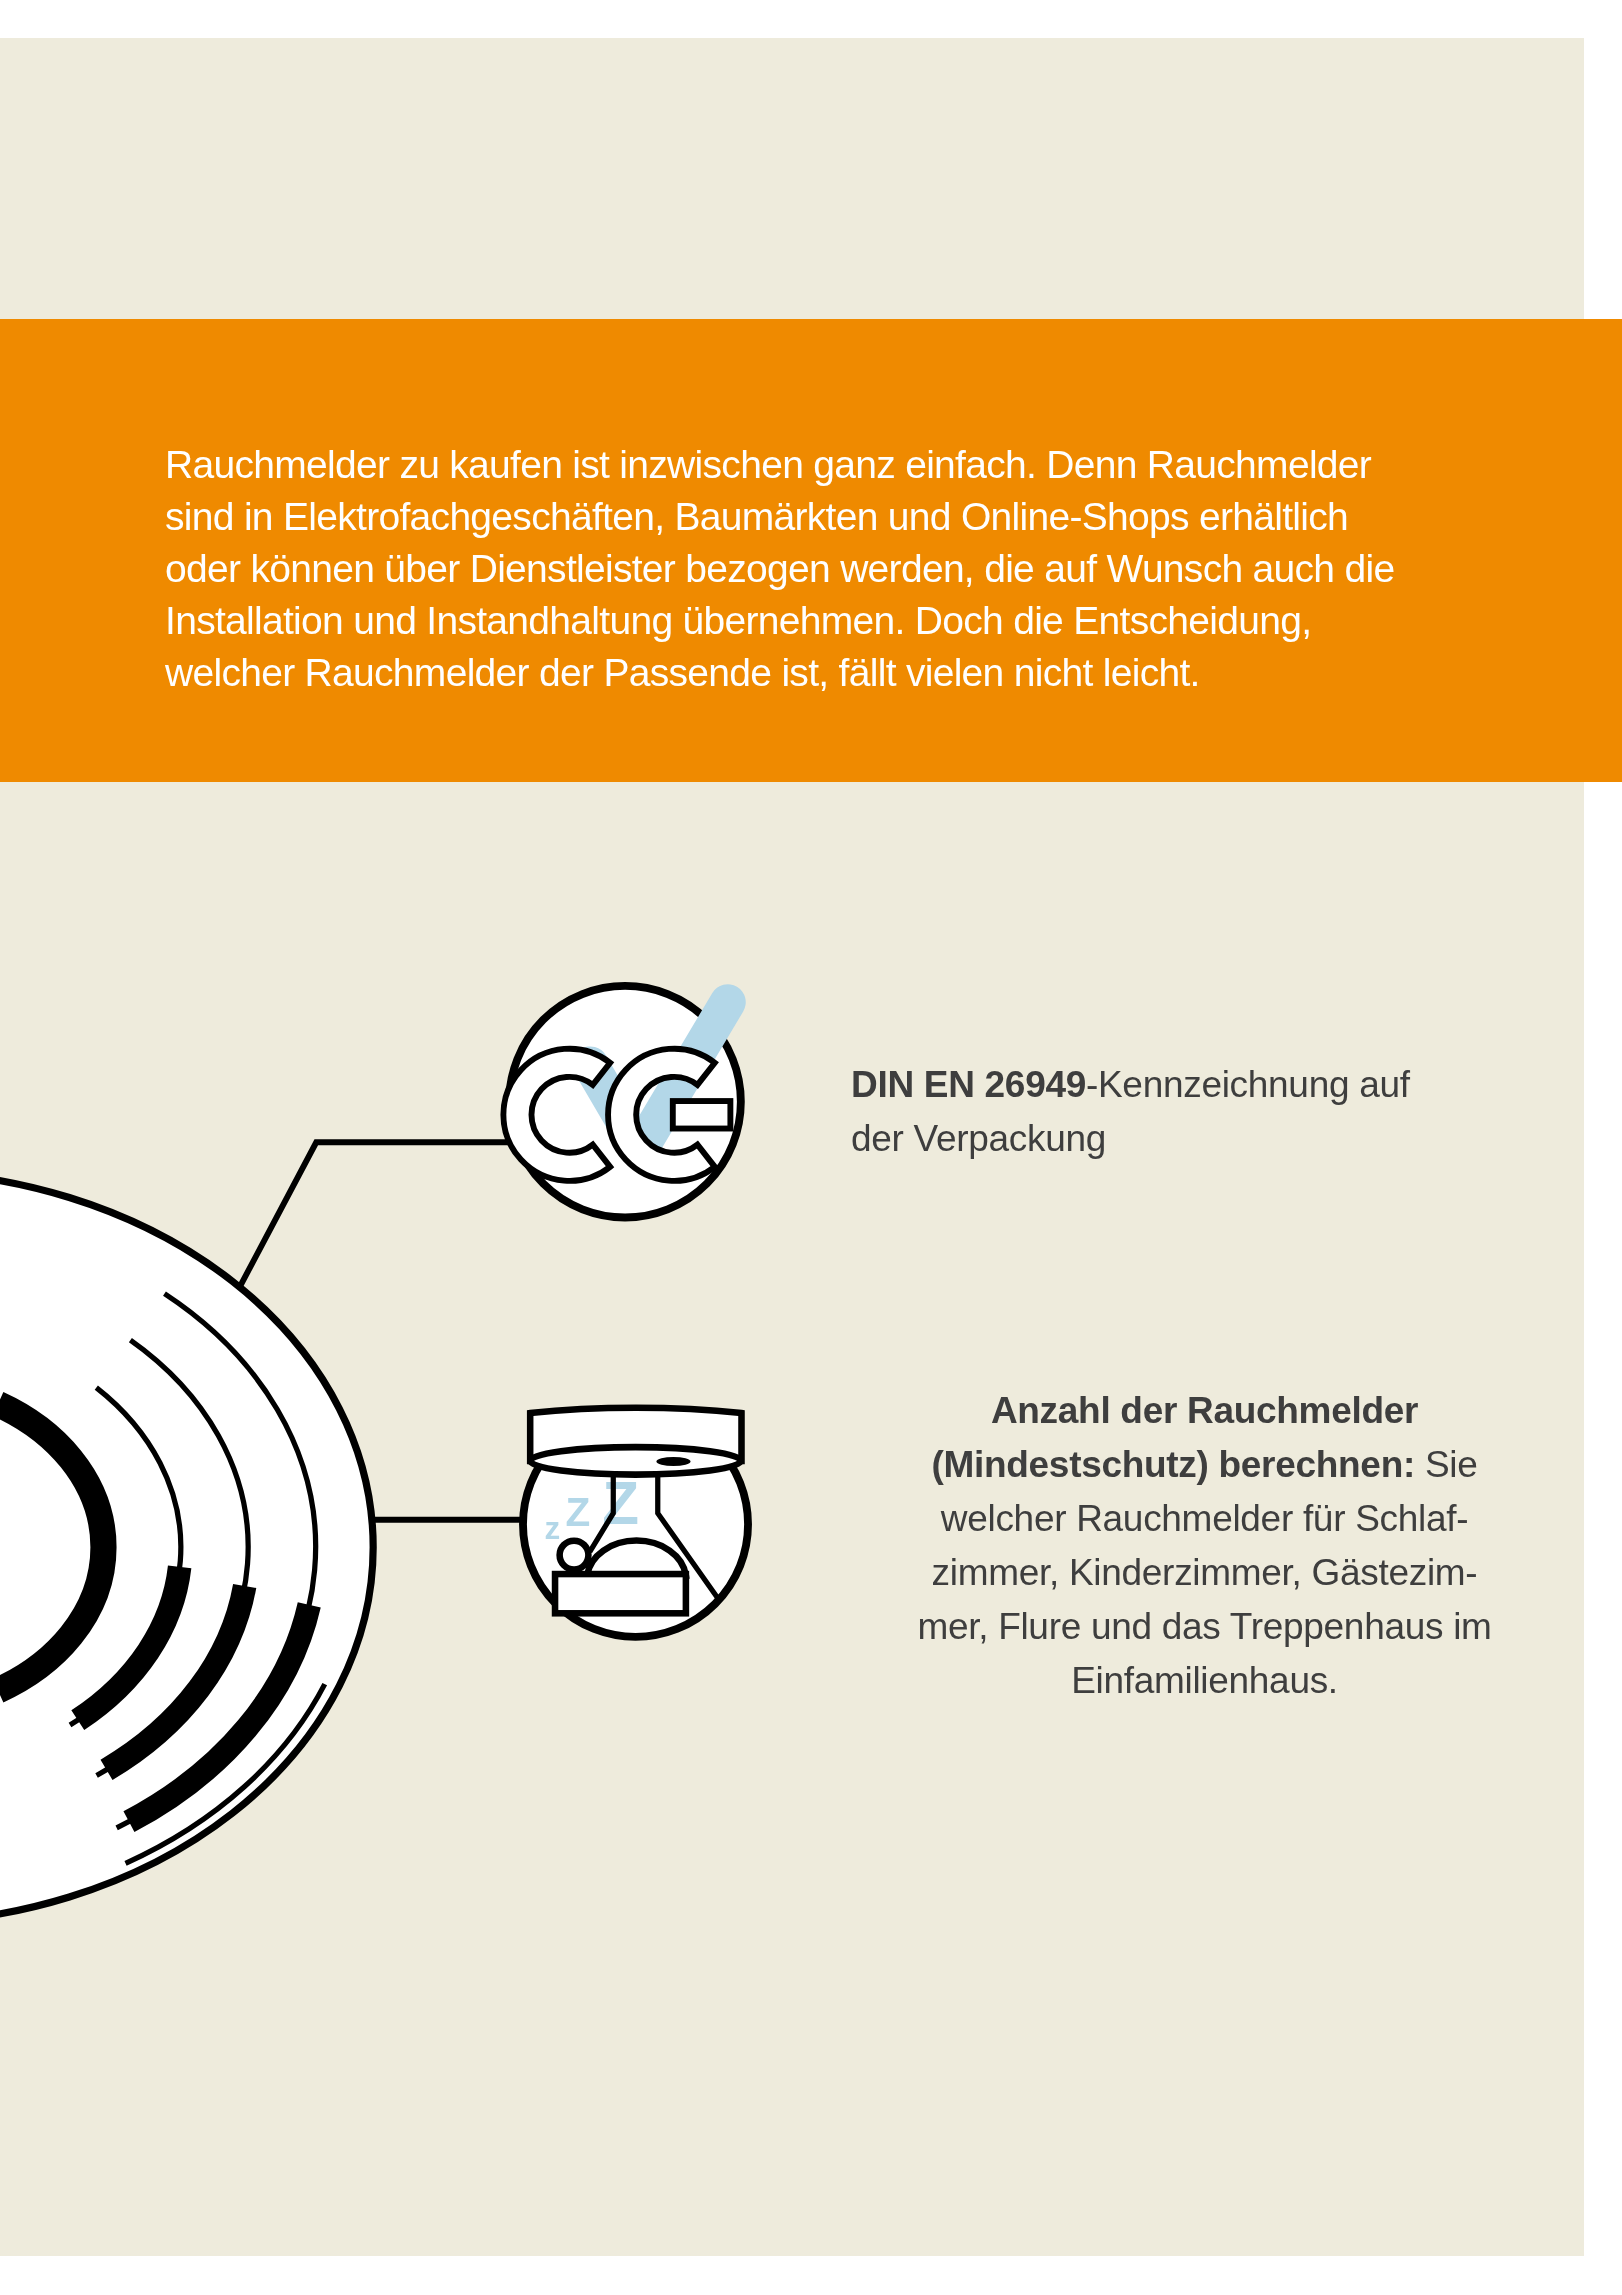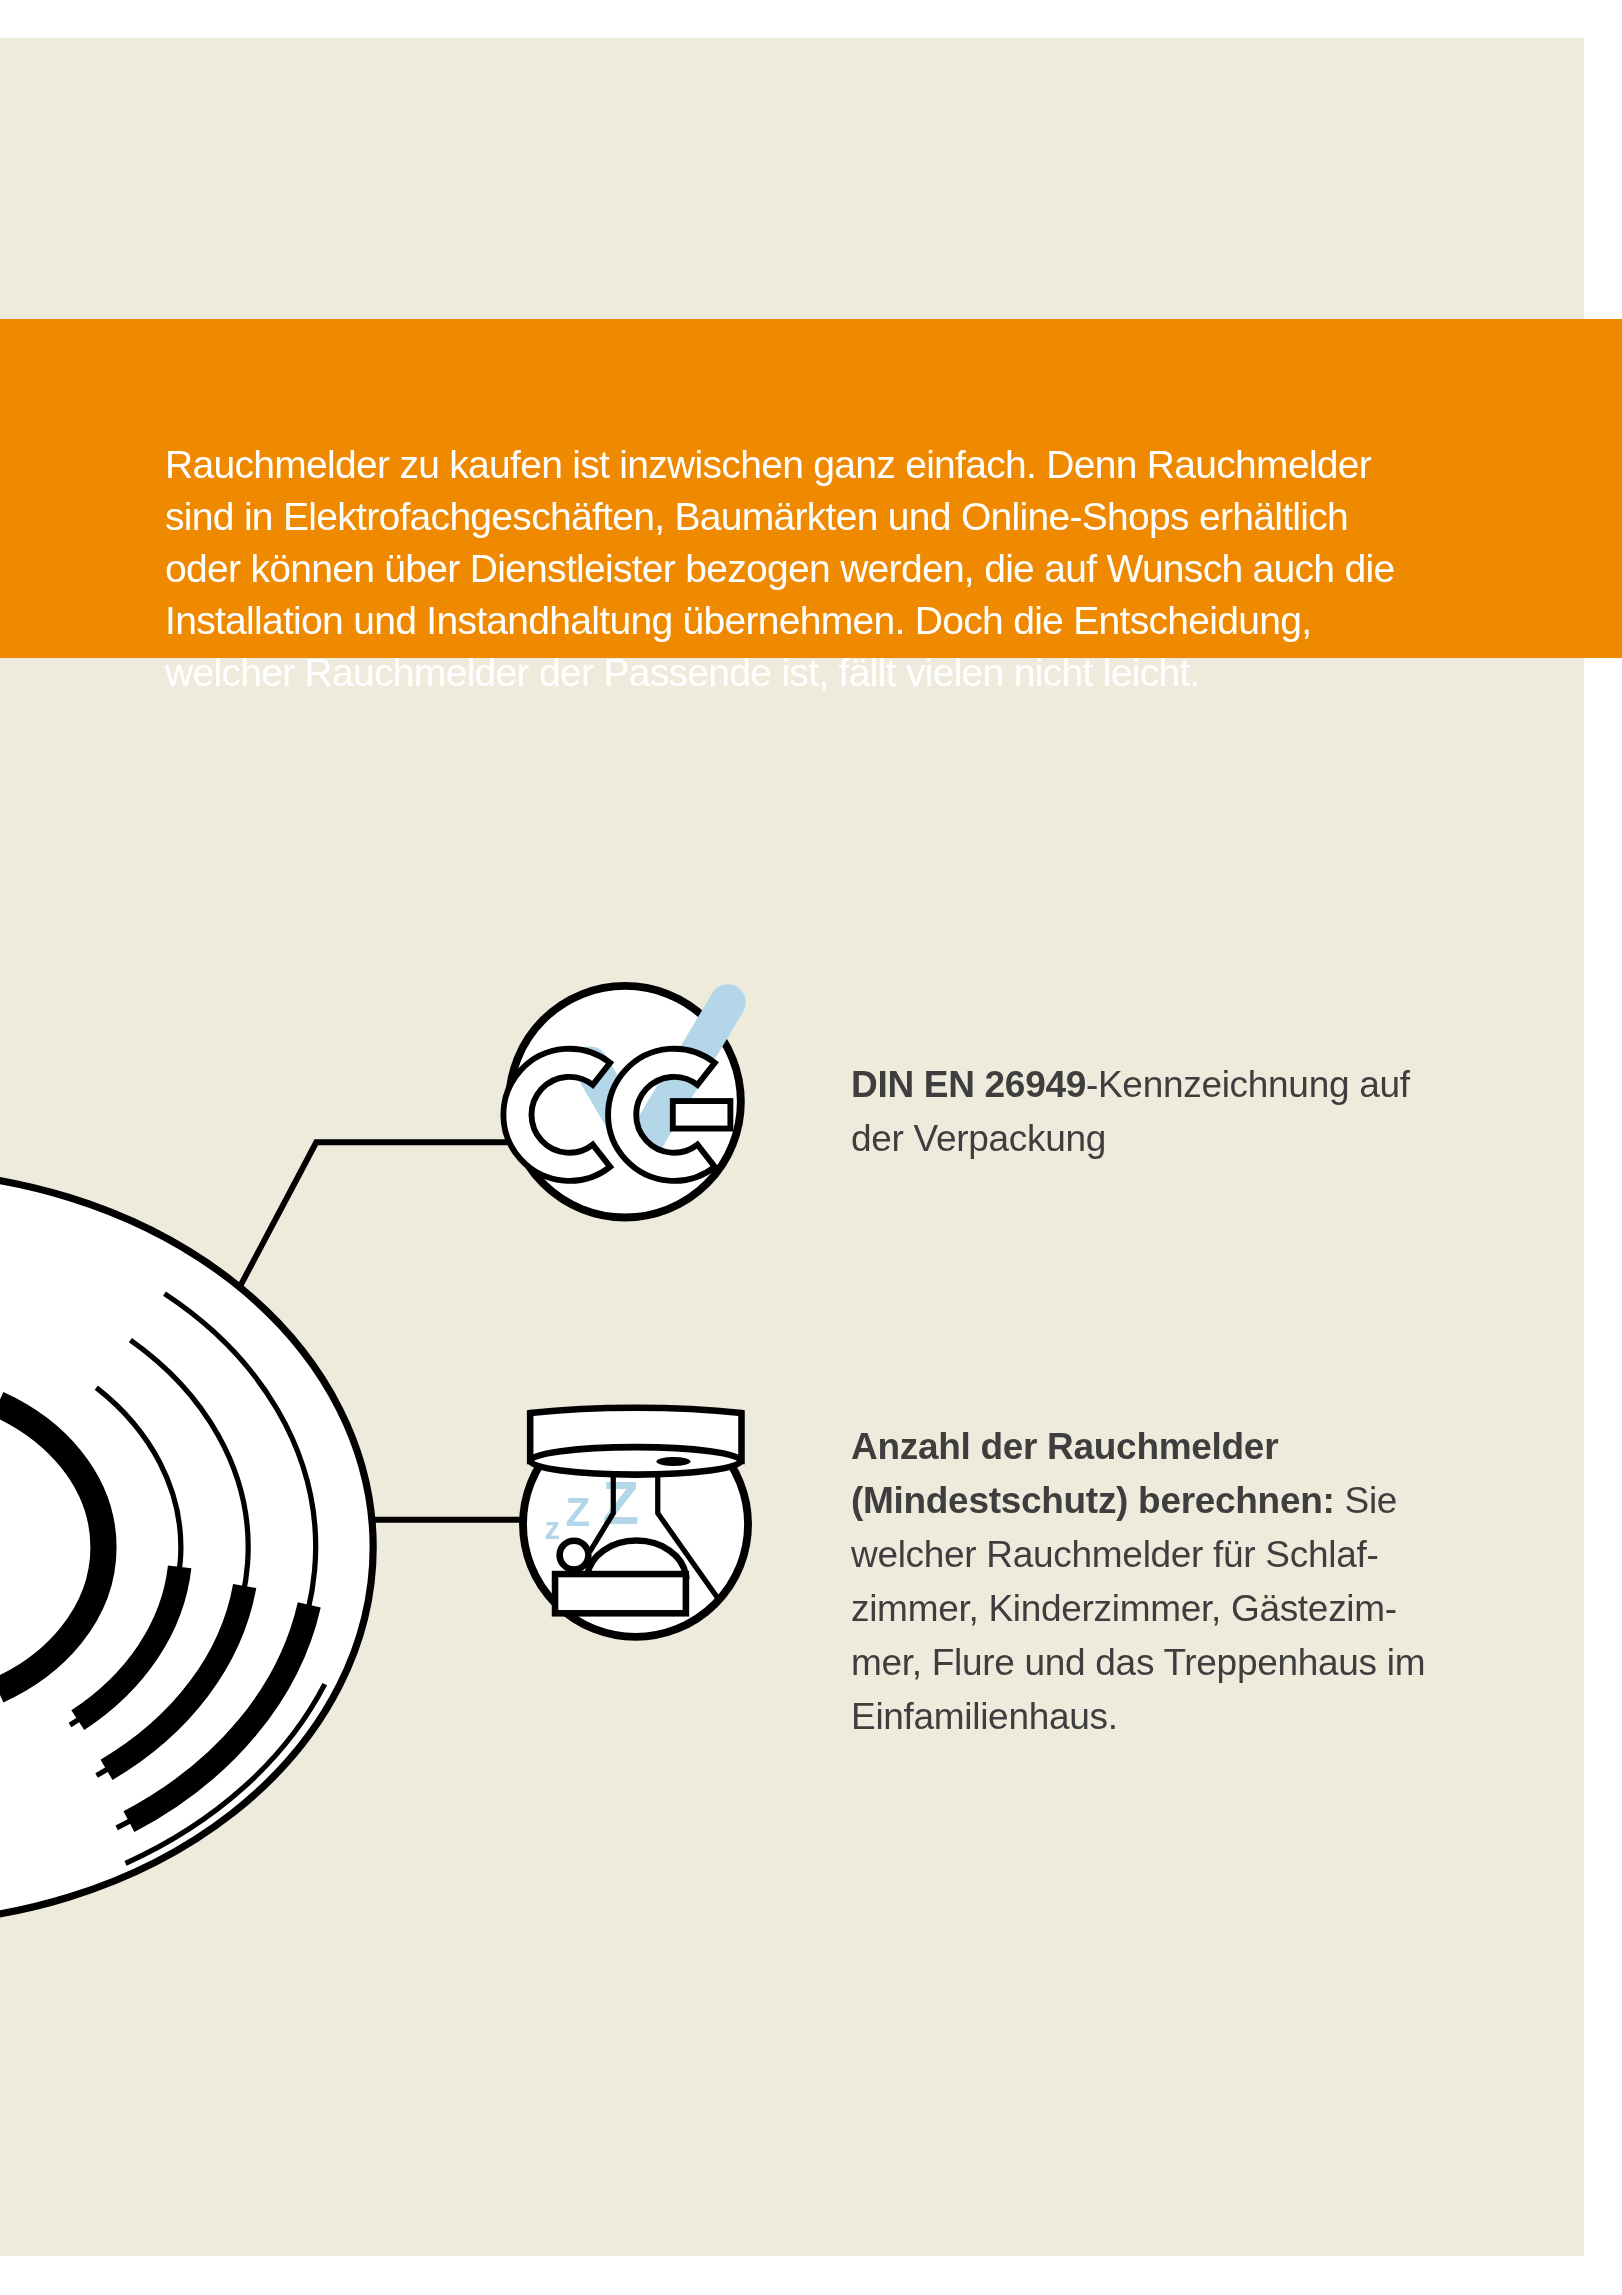--- a/index.html
+++ b/index.html
@@ -8,38 +8,38 @@
     width:1623px;height:2295px;
     background:var(--bg,#fff);
     font-family:"Liberation Sans", sans-serif;
     overflow:hidden;
   }
   .beige-panel{
     position:absolute;left:0;top:38px;width:1584px;height:2218px;
     background:var(--beige,#eeebdc);
   }
   .intro-band{
-    position:absolute;left:0;top:319px;width:1623px;height:339px;
+    position:absolute;left:0;top:319px;width:1623px;height:463px;
     background:var(--orange,#ef8a00);
   }
   .intro-text{
     position:absolute;left:165px;top:120px;width:1309px;
     color:var(--text-light,#fff);
     font-size:39px;line-height:52px;letter-spacing:-0.7px;
     white-space:pre-line;margin:0;
   }
   .note{
     position:absolute;left:851px;width:707px;margin:0;
     color:var(--text-dark,#3e3e3e);
     font-size:37px;line-height:54px;letter-spacing:-0.3px;
     white-space:pre-line;
   }
   .note b{font-weight:bold;}
   .note-din{top:1058px;}
-  .note-count{top:1420px;}
+  .note-count{top:1384px;text-align:center;}
   .note-extra{top:1783px;}
   svg.art{position:absolute;left:0;top:0;}
   .shape{fill:#ffffff;stroke:var(--ink,#000);}
   .stroke-only{fill:none;stroke:var(--ink,#000);}
   .ink-fill{fill:var(--ink,#000);stroke:none;}
   .blue-stroke{fill:none;stroke:var(--blue,#b3d7e8);}
   .zzz{fill:var(--blue,#b3d7e8);font-weight:bold;font-family:"Liberation Sans",sans-serif;}
 </style>
 </head>
 <body>

